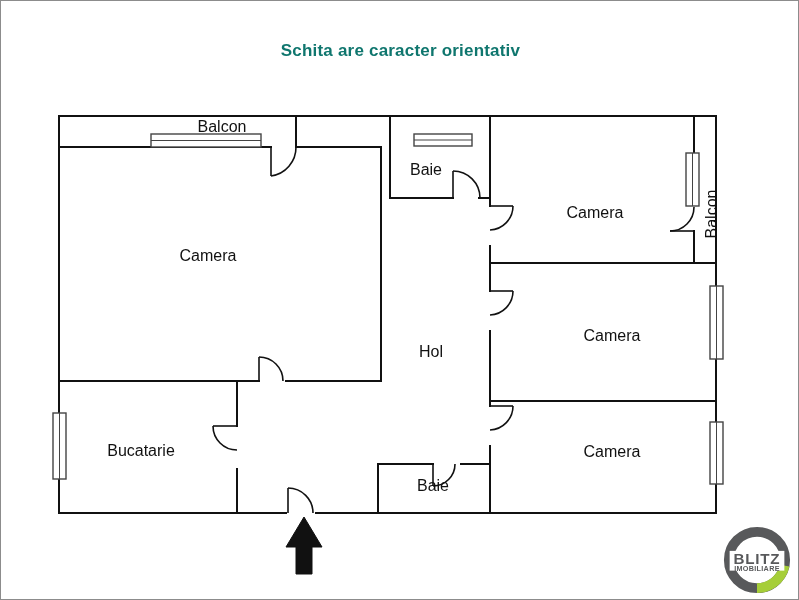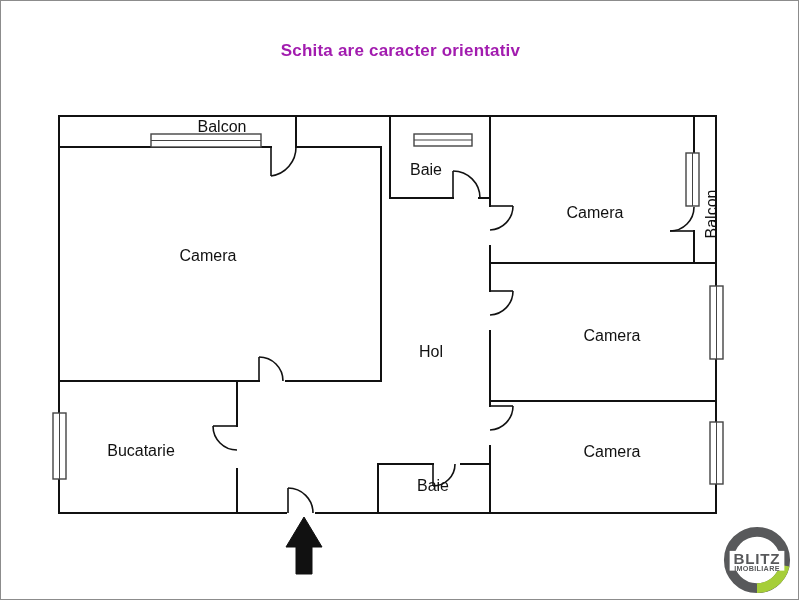--- a/index.html
+++ b/index.html
@@ -20,21 +20,21 @@
     overflow: hidden;
   }
   #plan-title {
     position: absolute;
     left: 0;
     top: 40px;
     width: 799px;
     text-align: center;
     font-size: 17px;
     font-weight: 600;
-    color: #a21caf;
+    color: #0f766e;
     letter-spacing: 0.2px;
   }
   #floorplan-svg {
     position: absolute;
     left: 0;
     top: 0;
   }
   .room-label {
     font-family: "Liberation Sans", sans-serif;
     font-size: 16px;

